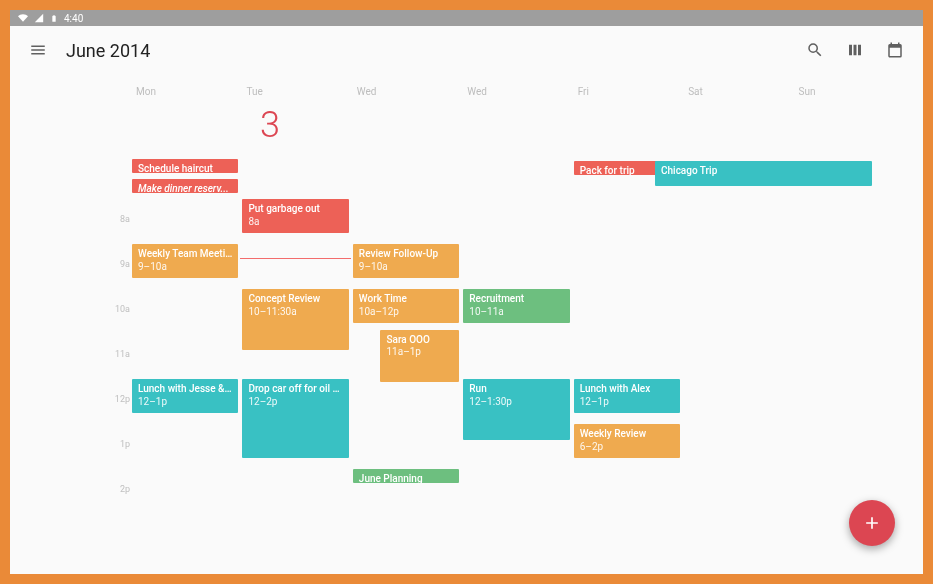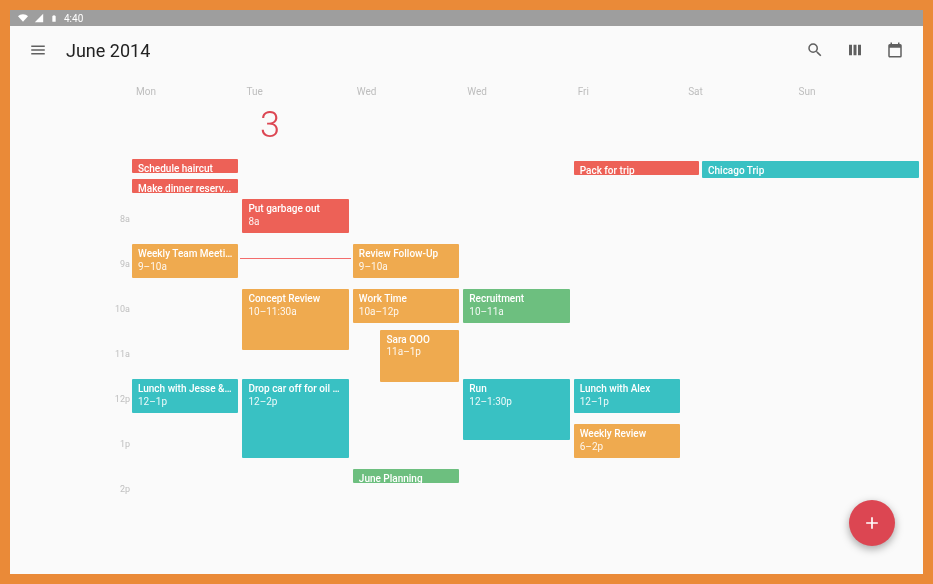--- a/index.html
+++ b/index.html
@@ -88,27 +88,27 @@
           <div>10a</div>
           <div>11a</div>
           <div>12p</div>
           <div>1p</div>
           <div>2p</div>
         </div>
       <div class="events" id="events">
           <div class="event" style="left: 2px; width: 106.429px; top: 5px; height: 13.75px; background: rgb(237, 97, 87);">
             <div class="t">Schedule haircut</div>
           </div>
-          <div class="event" style="left: 2px; width: 106.429px; top: 24.75px; height: 13.75px; background: rgb(237, 97, 87);">
+          <div class="event" style="left: 2px; width: 106.429px; top: 24.75px; height: 13.75px; background: rgb(237, 97, 87); font-style: italic;">
             <div class="t">Make dinner reserv...</div>
           </div>
           <div class="event" style="left: 443.714px; width: 125px; top: 6.75px; height: 13.75px; background: rgb(237, 97, 87); text-decoration: underline;">
             <div class="t">Pack for trip</div>
           </div>
-          <div class="event" style="left: 572px; width: 216.857px; top: 6.75px; height: 17px; background: rgb(57, 193, 195);">
+          <div class="event" style="left: 525px; width: 216.857px; top: 6.75px; height: 25px; background: rgb(57, 193, 195);">
             <div class="t">Chicago Trip</div>
           </div>
           <div class="event" style="left: 112.429px; width: 106.429px; top: 45px; height: 34px; background: rgb(237, 97, 87);">
             <div class="t">Put garbage out</div>
             <div class="s">8a</div>
           </div>
           <div class="event" style="left: 2px; width: 106.429px; top: 90px; height: 34px; background: rgb(239, 170, 79);">
             <div class="t">Weekly Team Meeting</div>
             <div class="s">9–10a</div>
           </div>

